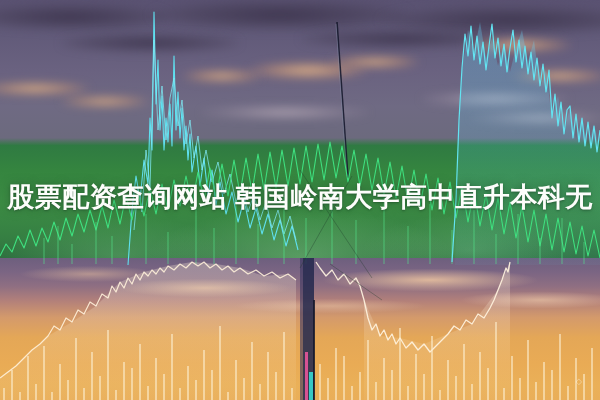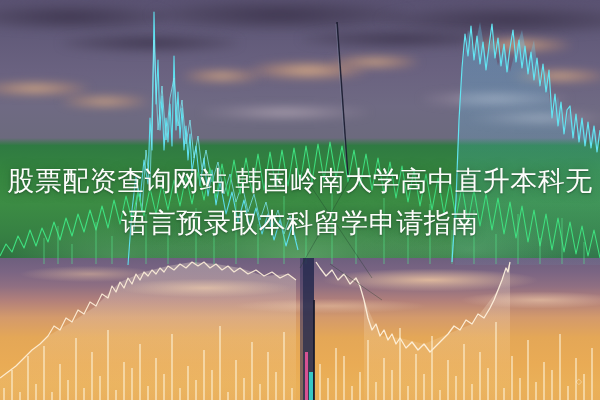--- a/index.html
+++ b/index.html
@@ -69,24 +69,24 @@
       radial-gradient(ellipse 110px 12px at 540px 42px,rgba(240,205,170,.62),rgba(240,205,170,0) 72%),
       radial-gradient(ellipse 95px 11px at 90px 16px,rgba(226,186,156,.55),rgba(226,186,156,0) 74%),
       radial-gradient(ellipse 130px 10px at 330px 48px,rgba(238,200,165,.50),rgba(238,200,165,0) 74%);
   }
 
   
   svg.chart{position:absolute;left:0;top:0;width:600px;height:400px;}
 
   
   #headline{
-    position:absolute;left:0;top:160px;width:600px;
+    position:absolute;left:0;top:176px;width:600px;
     text-align:center;z-index:40;
     color:#fdfdfb;
-    font-size:27px;line-height:42px;font-weight:normal;
+    font-size:27px;line-height:42px;font-weight:bold;
     letter-spacing:.5px;
     text-shadow:0 0 10px rgba(30,70,40,.55),0 1px 2px rgba(20,50,30,.45);
     white-space:nowrap;
   }
   #headline .ln{display:block;}
 
   #wm{position:absolute;right:18px;bottom:14px;z-index:45;
       font-size:8px;color:rgba(255,245,230,.55);}
 </style>
 </head>
@@ -309,18 +309,17 @@
 
     <g stroke="#1f3a2a" stroke-width="1" stroke-opacity=".35">
       <path d="M300,170 L372,278"></path>
       <path d="M352,176 L300,268"></path>
       <path d="M330,264 L382,300"></path>
     </g>
   </svg>
 
   <div id="headline">
     <span class="ln">股票配资查询网站 韩国岭南大学高中直升本科无</span>
-    <span class="ln">语言预录取本科留学申请指南</span>
   </div>
 
   <div id="wm">◇</div>
 
 </div>
 
 </body></html>

